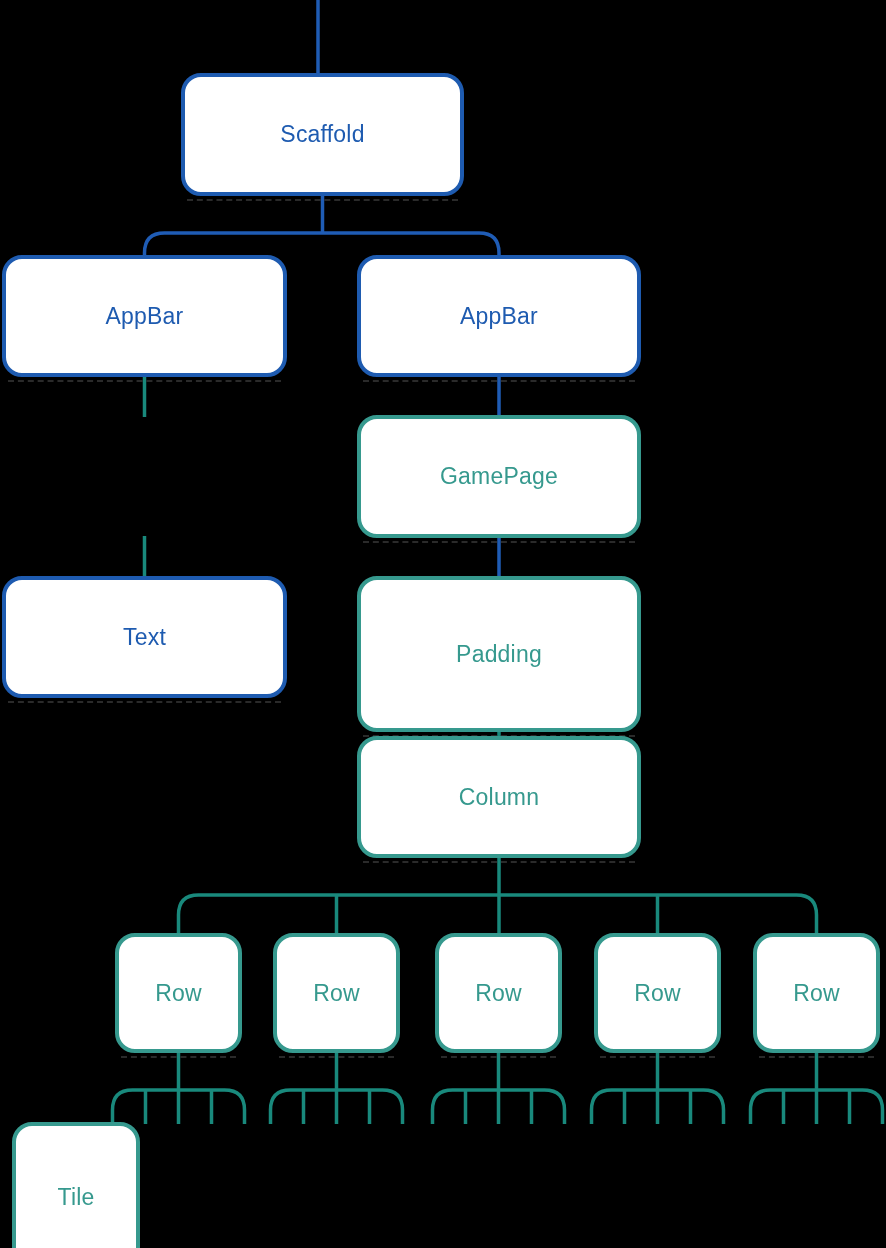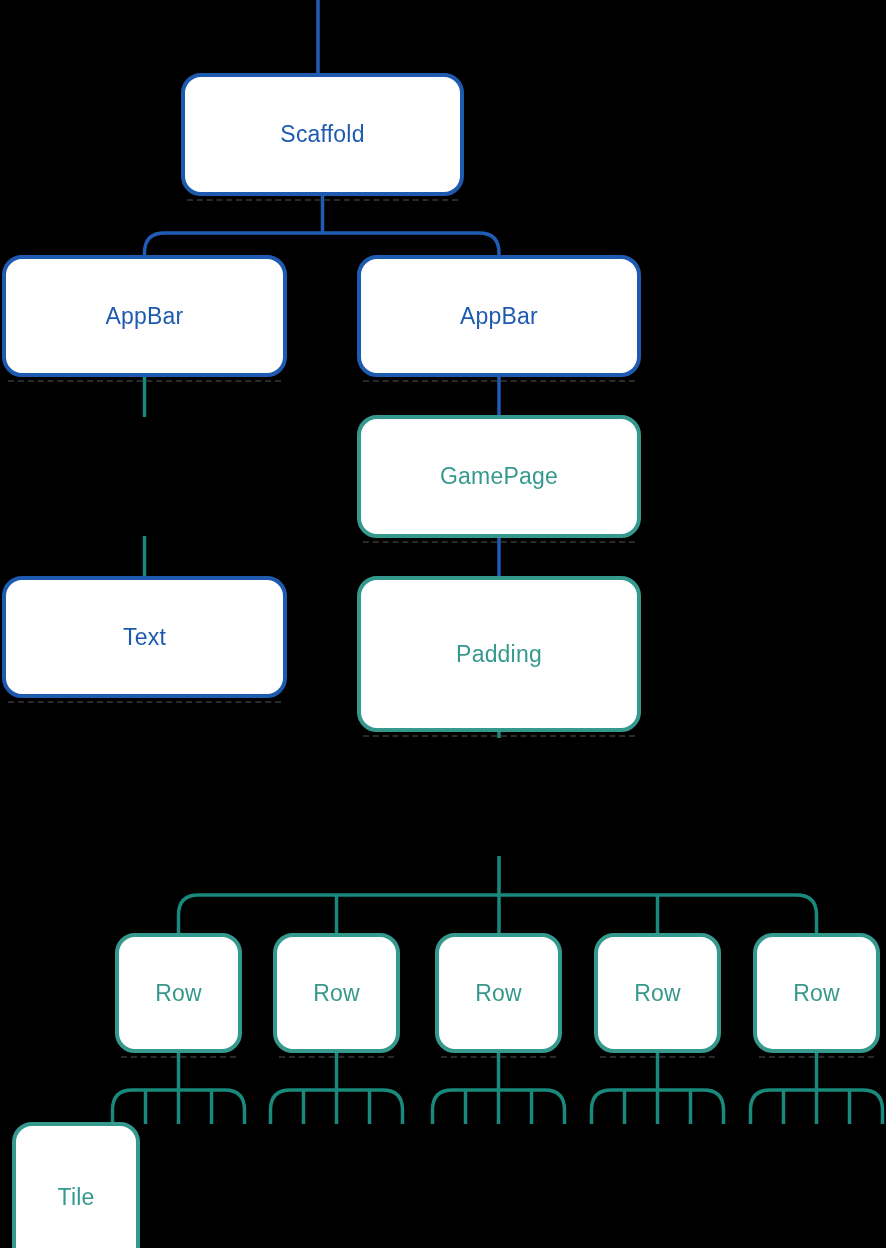--- a/index.html
+++ b/index.html
@@ -122,20 +122,23 @@
   </div>
 
   <div class="node blue" style="left:2px;top:576px;width:285px;height:122px">
     <span class="label">Text</span>
   </div>
 
   <div class="node teal" style="left:357px;top:576px;width:284px;height:156px">
     <span class="label">Padding</span>
   </div>
 
+  <div class="node teal" style="left:357px;top:736px;width:284px;height:122px">
+    <span class="label">Column</span>
+  </div>
 
   <div class="node teal" style="left:115px;top:933px;width:127px;height:120px">
     <span class="label">Row</span>
   </div>
 
   <div class="node teal" style="left:273px;top:933px;width:127px;height:120px">
     <span class="label">Row</span>
   </div>
 
   <div class="node teal" style="left:435px;top:933px;width:127px;height:120px">

